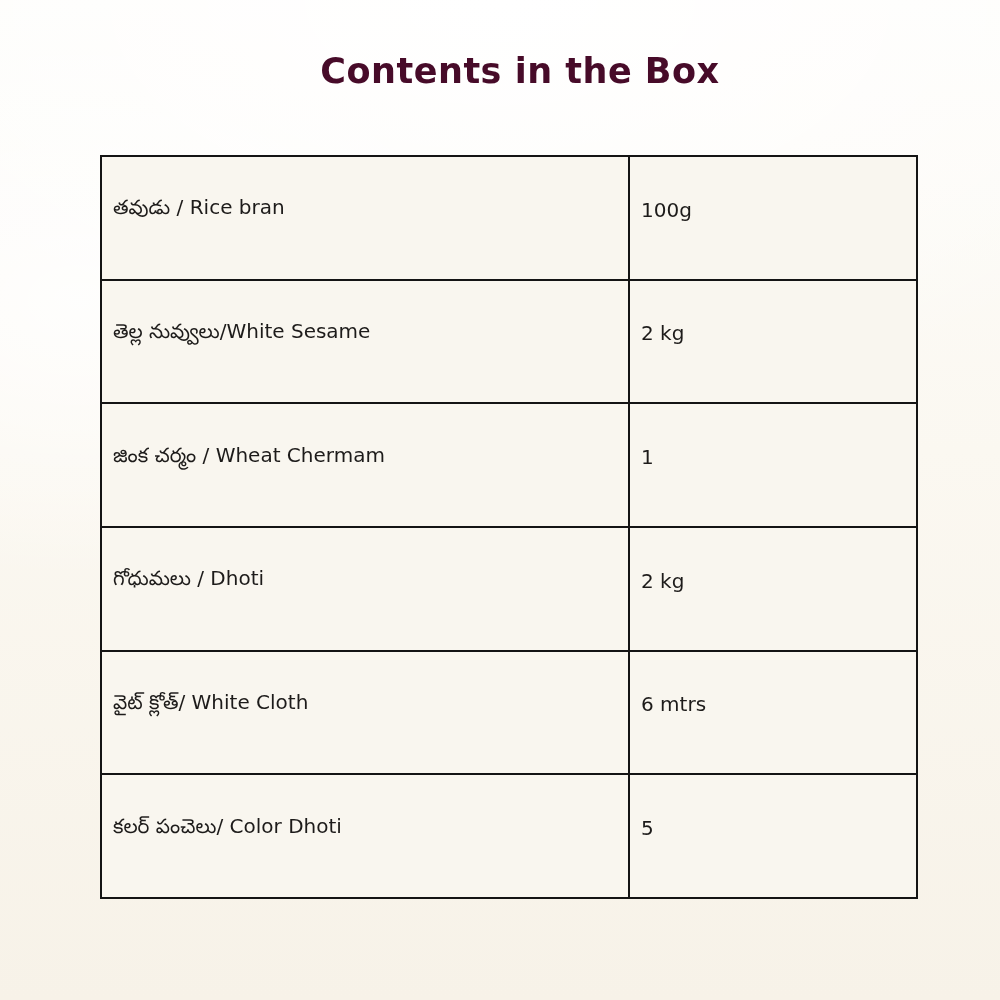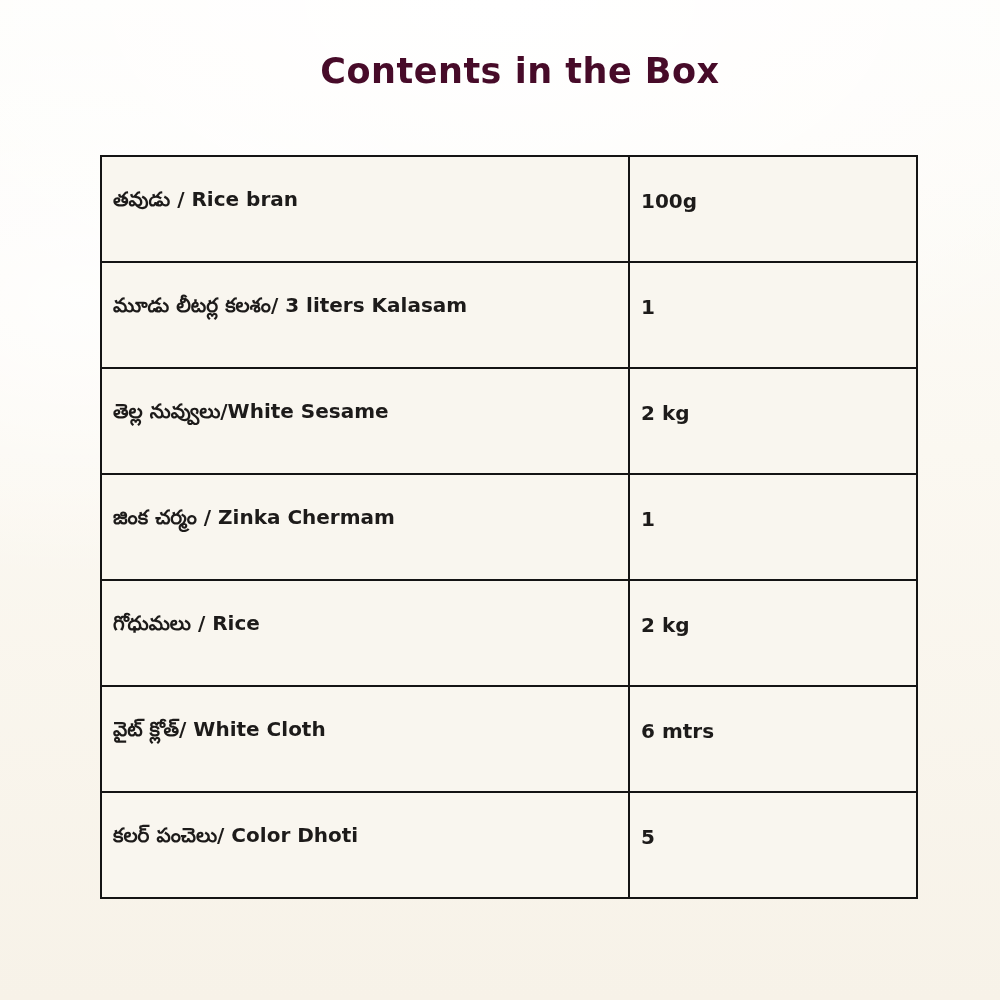--- a/index.html
+++ b/index.html
@@ -45,21 +45,21 @@
     table-layout: fixed;
     background: var(--table-bg, #f9f6ef);
   }
 
   table.contents-table td {
     border: 2px solid var(--border-color, #141414);
     vertical-align: middle;
     font-size: 20px;
     color: var(--text-color, #1d1b1a);
     padding: 0 10px 16px 11px;
-    font-weight: 700;
+    font-weight: 400;
     overflow: hidden;
     white-space: nowrap;
   }
 
   td.item-cell  { width: 528px; }
   td.qty-cell   { width: 288px; }
 </style>
 </head>
 <body>
 
@@ -67,33 +67,29 @@
 
   <div class="page-title">Contents in the Box</div>
 
   <table class="contents-table">
     <tbody>
       <tr>
         <td class="item-cell">తవుడు / Rice bran</td>
         <td class="qty-cell">100g</td>
       </tr>
       <tr>
-        <td class="item-cell">మూడు లీటర్ల కలశం/ 3 liters Kalasam</td>
-        <td class="qty-cell">1</td>
-      </tr>
-      <tr>
         <td class="item-cell">తెల్ల నువ్వులు/White Sesame</td>
         <td class="qty-cell">2 kg</td>
       </tr>
       <tr>
-        <td class="item-cell">జింక చర్మం / Zinka Chermam</td>
+        <td class="item-cell">జింక చర్మం / Wheat Chermam</td>
         <td class="qty-cell">1</td>
       </tr>
       <tr>
-        <td class="item-cell">గోధుమలు / Rice</td>
+        <td class="item-cell">గోధుమలు / Dhoti</td>
         <td class="qty-cell">2 kg</td>
       </tr>
       <tr>
         <td class="item-cell">వైట్ క్లోత్/ White Cloth</td>
         <td class="qty-cell">6 mtrs</td>
       </tr>
       <tr>
         <td class="item-cell">కలర్ పంచెలు/ Color Dhoti</td>
         <td class="qty-cell">5</td>
       </tr>

